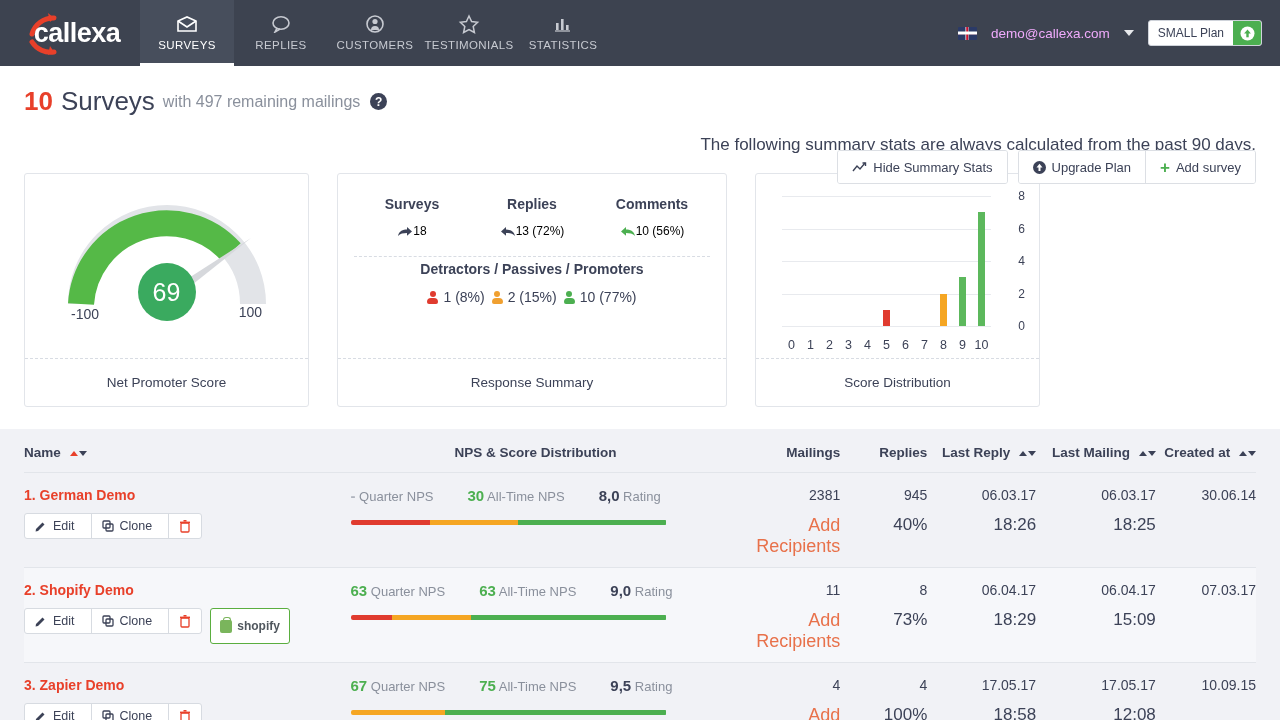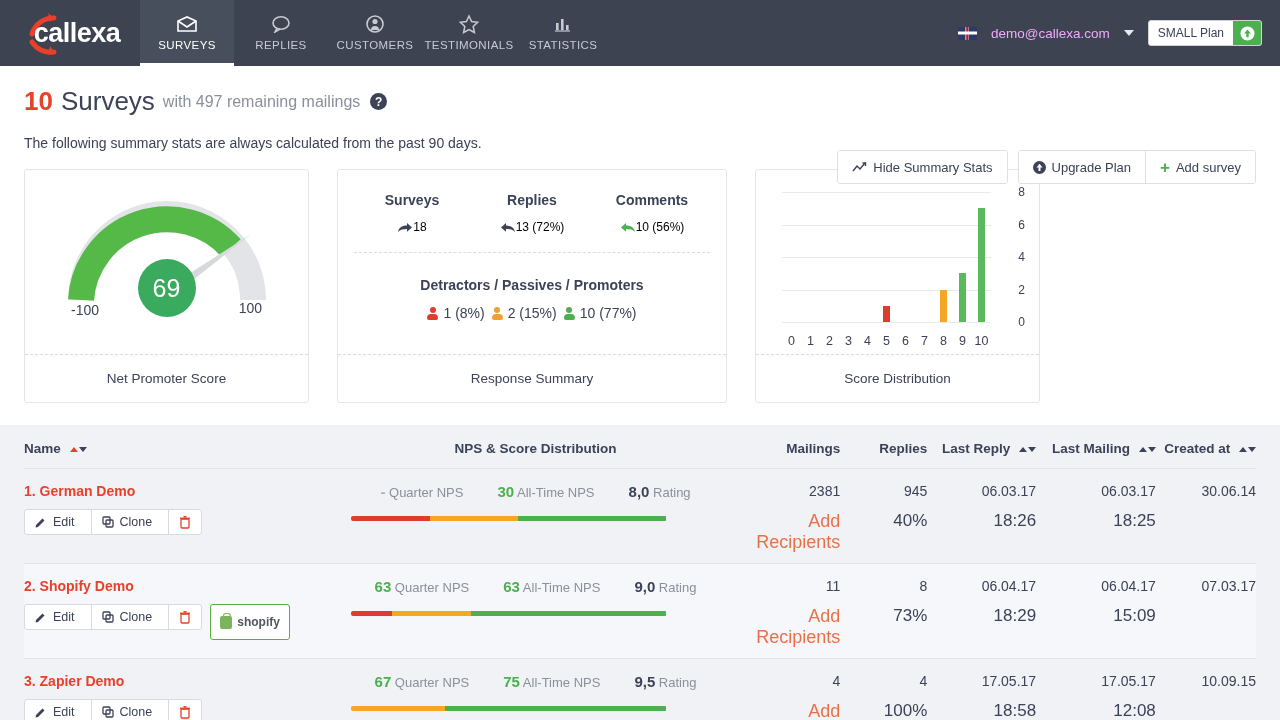--- a/index.html
+++ b/index.html
@@ -73,21 +73,21 @@
   .page-head { padding:20px 24px 0 24px; position:relative; }
   .title-line { display:flex; align-items:center; gap:8px; }
   .t-count { font-size:26px; font-weight:bold; color:#e8402a; }
   .t-main  { font-size:26px; color:#3c4257; }
   .t-sub   { font-size:16px; color:#8a909c; }
   .help-dot {
     width:17px;height:17px;border-radius:50%;background:#3c4257;color:#fff;
     font-size:12px;display:flex;align-items:center;justify-content:center;
     font-weight:bold; cursor:pointer; margin-left:2px;
   }
-  .note { font-size:14px; color:#3c4257; margin-top:18px; }
+  .note { font-size:17px; color:#3c4257; margin-top:18px;text-align:right; }
 
   .head-actions {
     position:absolute; right:24px; top:84px; display:flex; gap:10px;
   }
   .btn-group { display:flex; border:1px solid #dcdfe4; border-radius:3px; overflow:hidden; background:#fff; }
   .btn {
     display:flex; align-items:center; gap:6px; padding:0 14px; height:32px;
     font-size:13px; color:#3c4257; background:#fff; cursor:pointer;
     border:none; border-left:1px solid #dcdfe4; font-family:inherit;
   }
@@ -123,21 +123,21 @@
 
   
   .resp-top { display:flex; padding:22px 14px 0 14px; }
   .resp-col { flex:1; text-align:center; }
   .resp-col .rc-title { font-size:14px; font-weight:bold; color:#3c4257; }
   .resp-col .rc-val {
     margin-top:12px; font-size:12px; color:#000000;
     display:flex; align-items:center; justify-content:center; gap:0;
   }
   .resp-div { border-top:1px dashed #d8dce3; margin:18px 16px 0 16px; }
-  .dpp-title { text-align:center; font-size:14px; font-weight:bold; margin-top:24px; }
+  .dpp-title { text-align:center; font-size:14px; font-weight:bold; margin-top:4px; }
   .dpp-row {
     display:flex; align-items:center; justify-content:center; gap:7px;
     margin-top:12px; font-size:14px;
   }
   .dpp-item { display:flex; align-items:center; gap:5px; }
   .person { width:11px; height:13px; position:relative; display:inline-block; }
   .person:before { content:""; position:absolute; left:2.5px; top:0; width:6px;height:6px;
                    border-radius:50%; background:currentColor; }
   .person:after { content:""; position:absolute; left:0; top:7px; width:11px;height:6px;
                   border-radius:4px 4px 2px 2px; background:currentColor; }
@@ -181,21 +181,21 @@
   .shopify-badge {
     display:flex; align-items:center; gap:5px; height:36px; padding:0 9px;
     border:1px solid #5aae3f; border-radius:3px; background:#fff;
     font-size:12px; font-weight:bold; color:#50575e; cursor:pointer;
   }
   .bag { width:12px;height:13px; background:#7ab55c; border-radius:2px; position:relative; }
   .bag:before { content:""; position:absolute; left:3px; top:-3px; width:6px;height:5px;
                 border:1.5px solid #7ab55c; border-bottom:none; border-radius:3px 3px 0 0; }
 
   .nps-cell { text-align:center; }
-  .nps-stats { display:flex; justify-content:center; gap:34px; }
+  .nps-stats { display:flex; gap:34px; }
   .nps-item { font-size:13px; color:#8a909c; white-space:nowrap; }
   .nps-num { font-size:15px; font-weight:bold; }
   .nps-num.green { color:#4caf50; }
   .nps-num.dark { color:#3c4257; }
   .nps-num.gray { color:#aeb3bd; }
   .dist-bar { display:flex; height:5px; border-radius:2px; overflow:hidden; margin-top:16px; width:316px; }
 
   .num-cell { text-align:right; font-size:14px; color:#3c4257; }
   .sub-cell { text-align:right; font-size:17px; color:#3c4257; margin-top:12px; }
   .add-rec { color:#e8714a; font-size:18px; text-align:right; margin-top:12px; cursor:pointer; }

